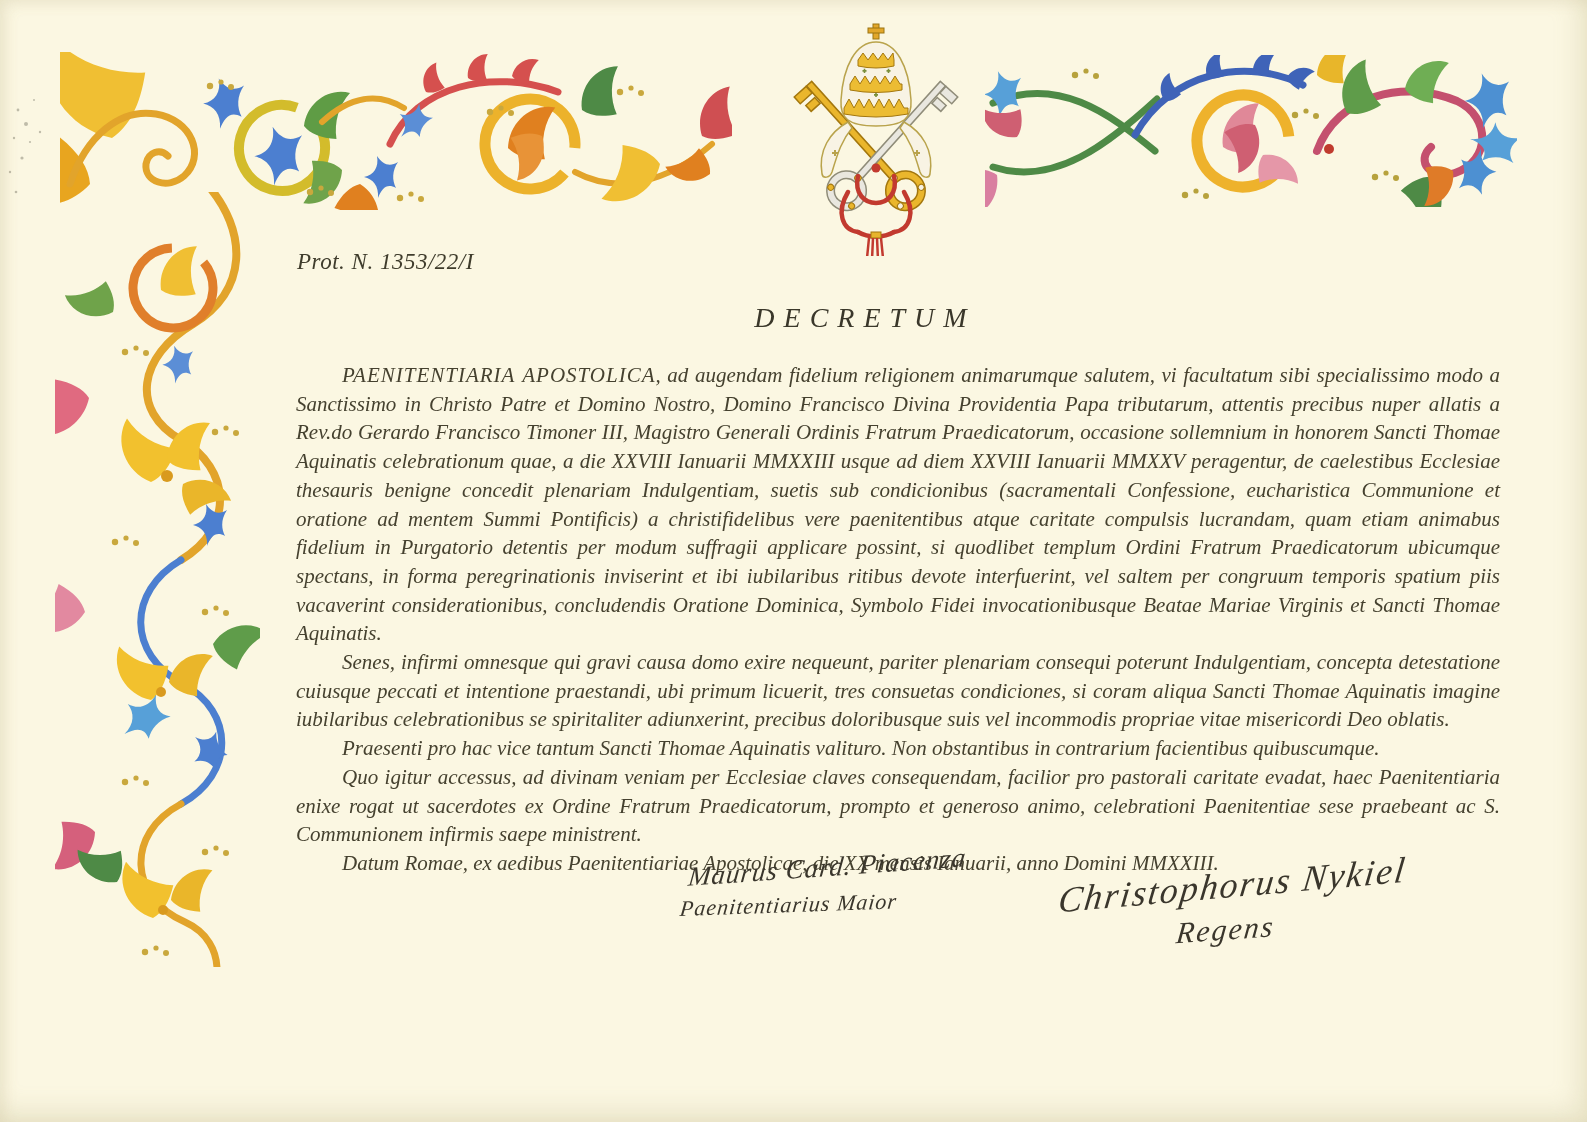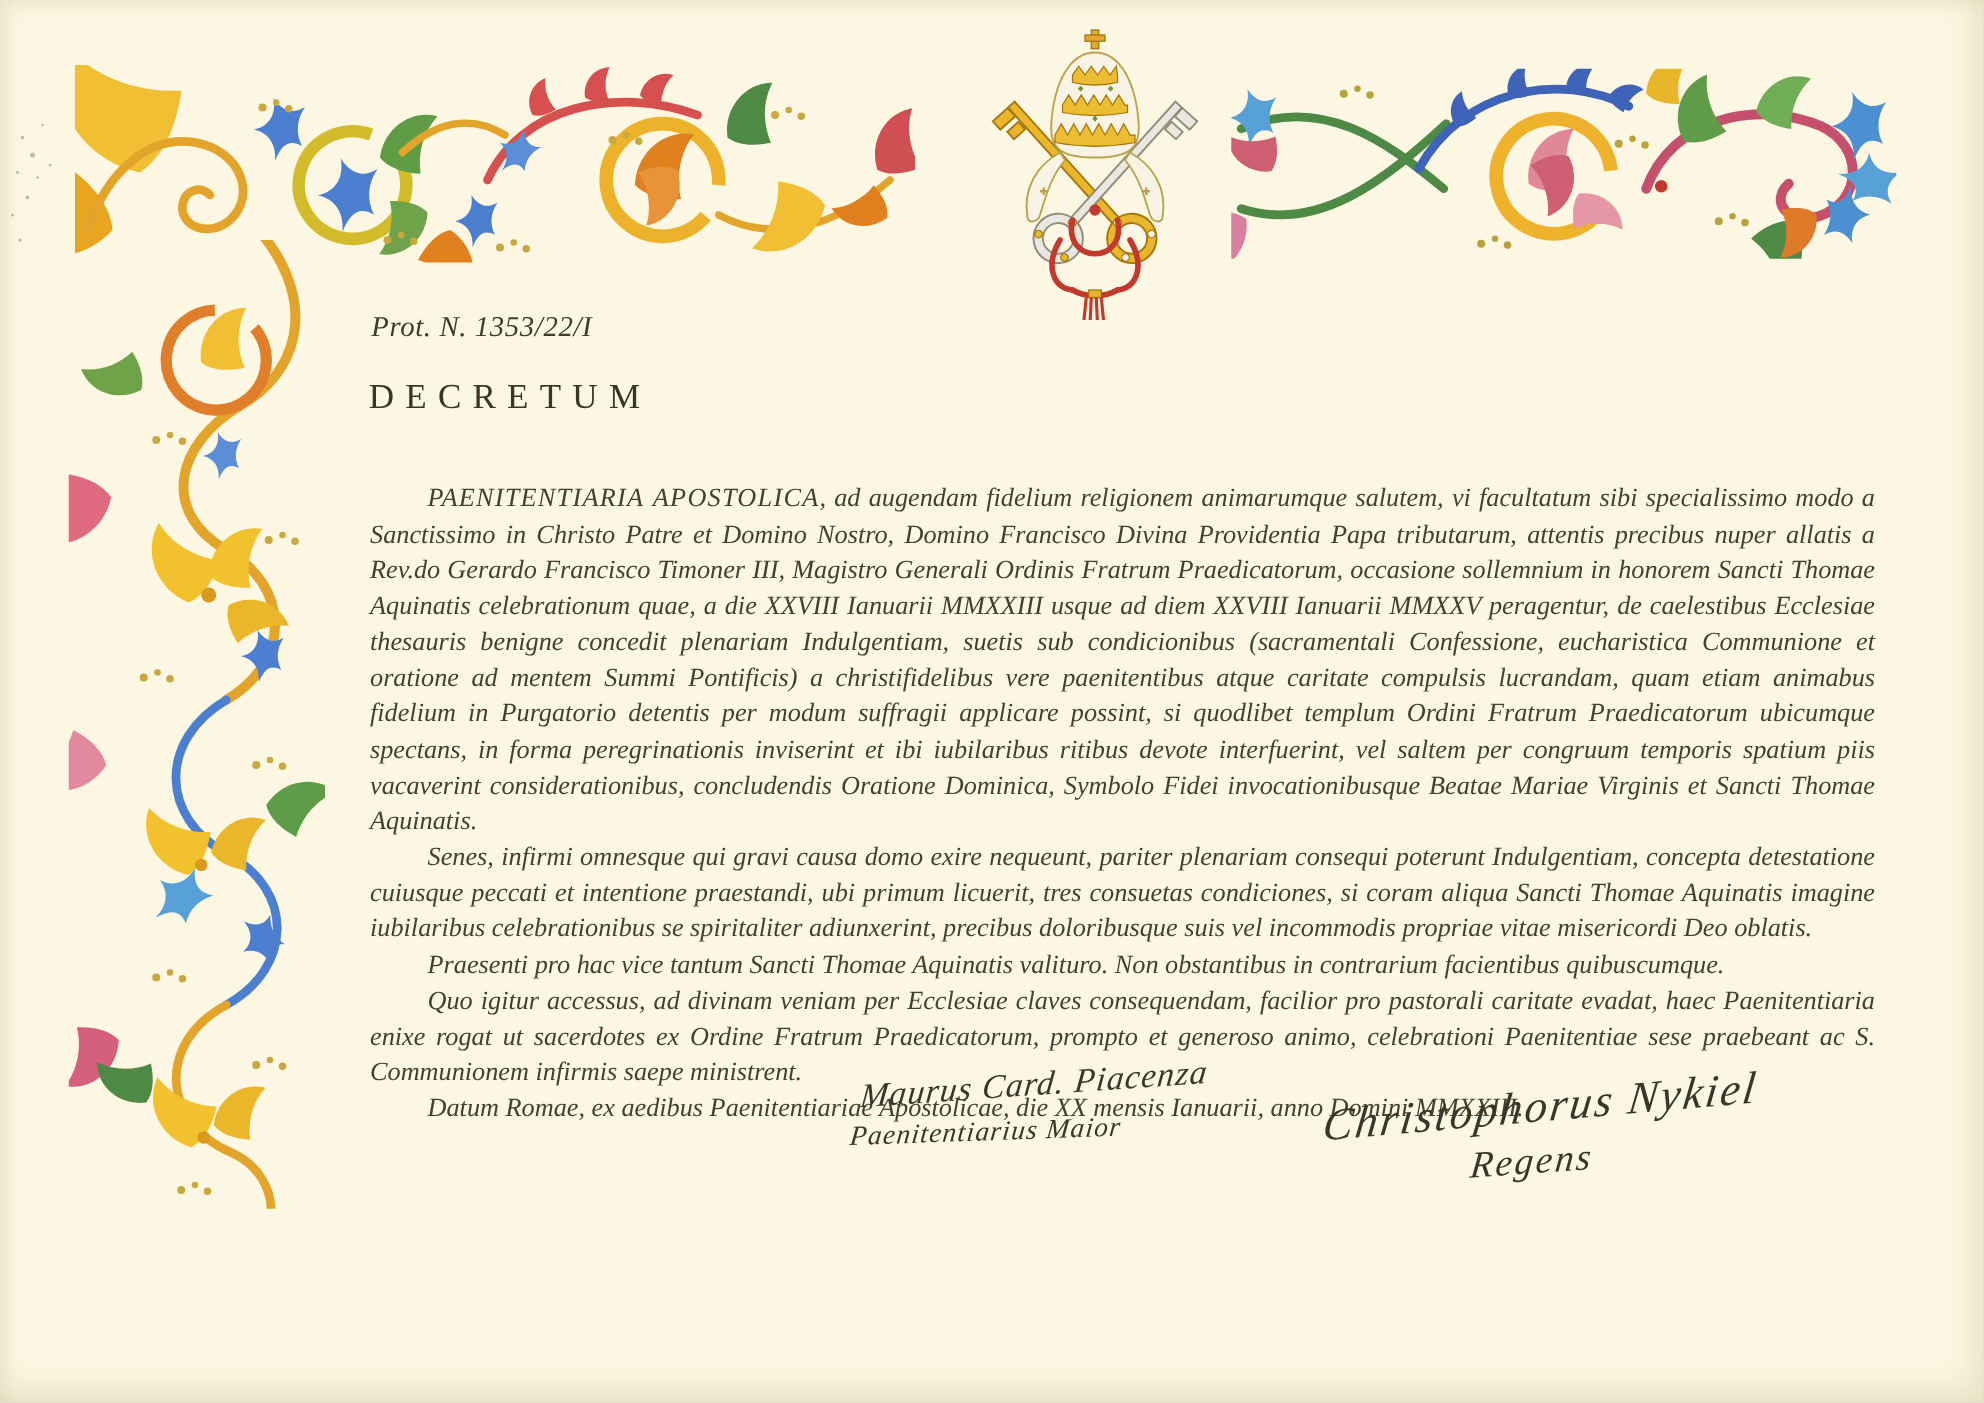--- a/index.html
+++ b/index.html
@@ -15,28 +15,27 @@
   .band{position:absolute;}
   .band-top-left{left:60px;top:52px;width:672px;height:158px;}
   .band-top-right{left:985px;top:55px;width:532px;height:152px;}
   .band-left{left:55px;top:192px;width:205px;height:775px;}
   .arms{position:absolute;left:792px;top:16px;width:168px;height:240px;}
   .prot{
     position:absolute;left:297px;top:249px;
     font-style:italic;font-size:23px;color:#3f3c2c;letter-spacing:.5px;
   }
   .title{
-    position:absolute;left:295px;top:302px;width:1140px;text-align:left;
-    font-size:28px;letter-spacing:9px;color:#3a372a;
+    position:absolute;left:295px;top:302px;width:1140px;text-align:center;
+    font-style:italic;font-size:28px;letter-spacing:9px;color:#3a372a;
   }
   .body{
     position:absolute;left:296px;top:361px;width:1204px;
     font-style:italic;font-size:21px;line-height:28.7px;color:#45412f;
     text-align:justify;
-    margin-top:23px;
   }
   .body p{margin:0;text-indent:46px;}
   .body .lead{letter-spacing:1px;}
   .sig{position:absolute;color:#3a362c;}
   .sig-left{left:688px;top:852px;}
   .sig-left .sig-name{
     font-style:italic;font-size:27px;transform:rotate(-4deg) skewX(-10deg);
     letter-spacing:1px;
   }
   .sig-left .sig-role{

